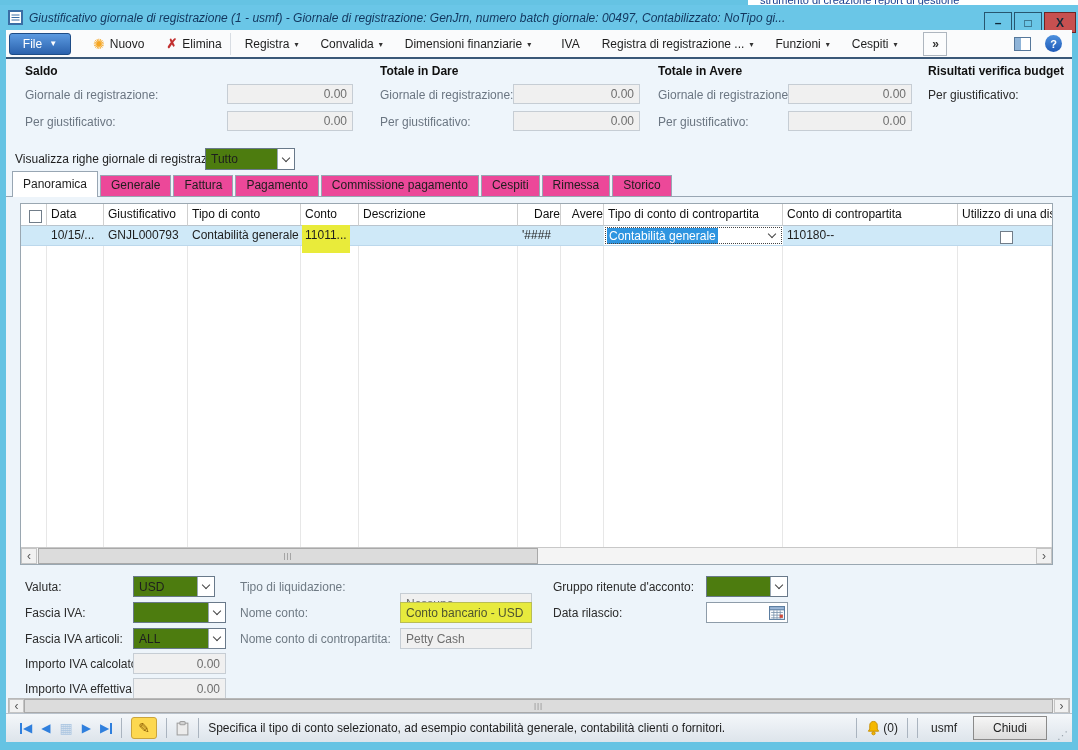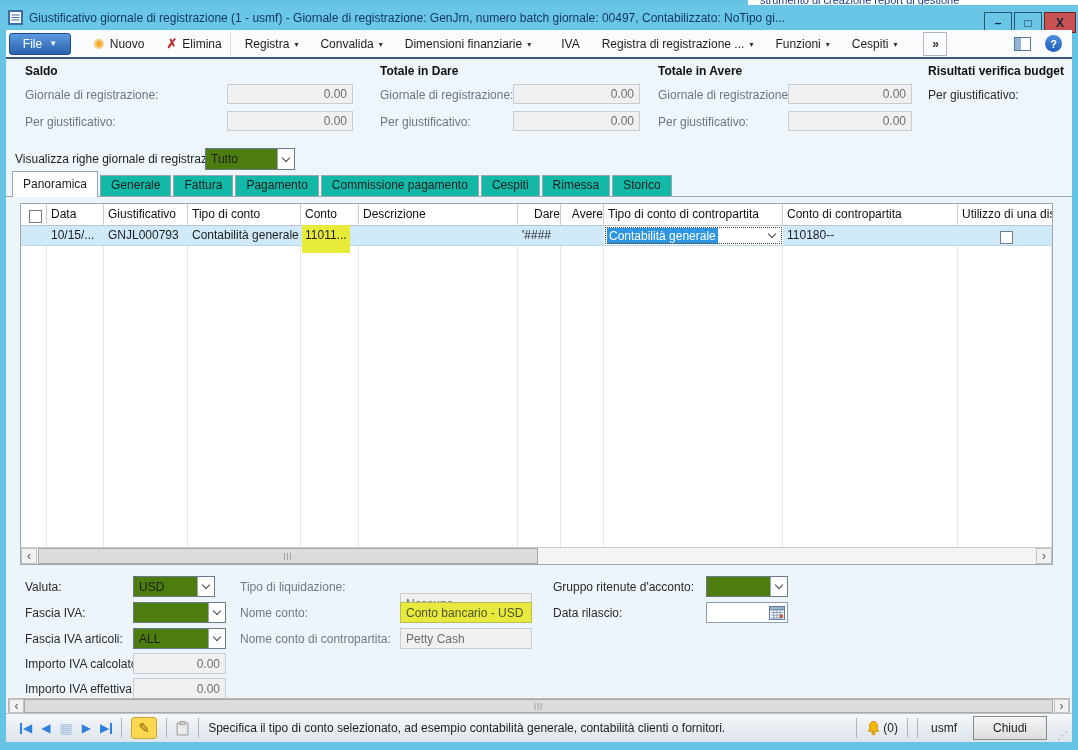--- a/index.html
+++ b/index.html
@@ -8,21 +8,21 @@
   .screen { position:relative; width:1078px; height:750px; background:#65c3e3; overflow:hidden; }
 
   
   .bg-sliver { position:absolute; top:0; left:0; right:0; height:5px; background:#65c3e3; overflow:hidden; }
   .bg-sliver .patch { position:absolute; left:748px; right:0; top:0; height:5px; background:#ffffff; overflow:hidden; }
   .bg-sliver .link { position:absolute; left:12px; top:-6px; font-size:11px; color:#1b3f8f; text-decoration:underline; white-space:nowrap; }
 
   
   .titlebar { position:absolute; top:5px; left:0; right:0; height:25px; background:#6ac6e7; display:flex; align-items:center; }
   .app-icon { margin-left:8px; width:15px; height:15px; flex:none; }
-  .title-text { margin-left:6px; color:#12365e; white-space:nowrap; overflow:hidden; width:940px; }
+  .title-text { margin-left:6px; color:#12365e; white-space:nowrap; overflow:hidden; width:940px;font-style:italic; }
   .winbtn { position:absolute; top:7px; height:21px; display:flex; align-items:center; justify-content:center;
             border:1px solid #27566f; font-weight:bold; color:#102a3a; cursor:pointer; }
   .btn-min { left:984px; width:28px; background:#6ac6e7; }
   .btn-max { left:1014px; width:28px; background:#6ac6e7; }
   .btn-close { left:1044px; width:32px; background:#c75050; border-color:#6e2424; }
 
   
   .toolbar { position:absolute; top:30px; left:6px; right:6px; height:27px; background:#fafbfc;
              display:flex; align-items:center; }
   .toolbar-line { position:absolute; top:57px; left:6px; right:6px; height:2px; background:#3a5878; }
@@ -56,21 +56,21 @@
   .filter-row { position:absolute; top:146px; left:6px; right:6px; height:26px; }
   .filter-lbl { position:absolute; left:9px; top:6px; color:#1e1e1e; }
   .combo { position:absolute; height:22px; background:#4d7c0f; border:1px solid #69798a; display:flex; align-items:center; cursor:pointer; }
   .combo .val { padding-left:5px; flex:1; white-space:nowrap; overflow:hidden; }
   .combo .dd { width:17px; align-self:stretch; border-left:1px solid #9aa7b3; display:flex; align-items:center; justify-content:center; background:#fff; }
   .chev { display:inline-block; width:6px; height:6px; border-right:1.5px solid #444; border-bottom:1.5px solid #444;
           transform:rotate(45deg); margin-top:-3px; }
 
   
   .tabs { position:absolute; top:170px; left:6px; right:6px; height:26px; display:flex; align-items:flex-end; padding-left:6px; }
-  .tab { height:21px; background:#14b8a6; border:1px solid #98a6b3; border-bottom:none; padding:2px 10px 0 10px;
+  .tab { height:21px; background:#ec4899; border:1px solid #98a6b3; border-bottom:none; padding:2px 10px 0 10px;
          margin-right:2px; white-space:nowrap; cursor:pointer; color:#1e1e1e; }
   .tab.active { height:26px; background:#fff; padding-top:5px; position:relative; z-index:3; margin-bottom:-1px; }
 
   
   .tabpage { position:absolute; top:196px; bottom:37px; left:6px; right:6px; background:#edf4fa; border-top:1px solid #98a6b3; }
 
   
   .grid { position:absolute; left:14px; top:6px; width:1033px; height:362px; background:#fff; border:1px solid #9aa7b1; }
   .gflex { display:flex; }
   .gc0{width:26px;} .gc1{width:57px;} .gc2{width:84px;} .gc3{width:113px;} .gc4{width:58px;}

